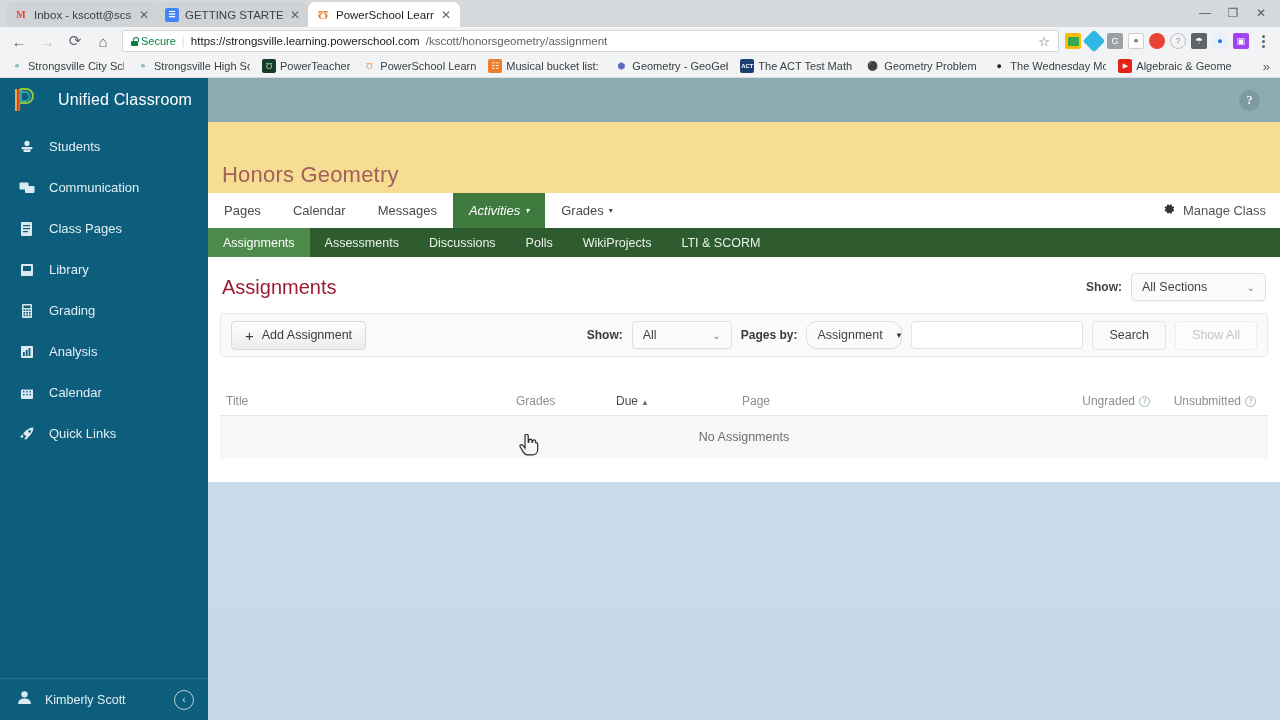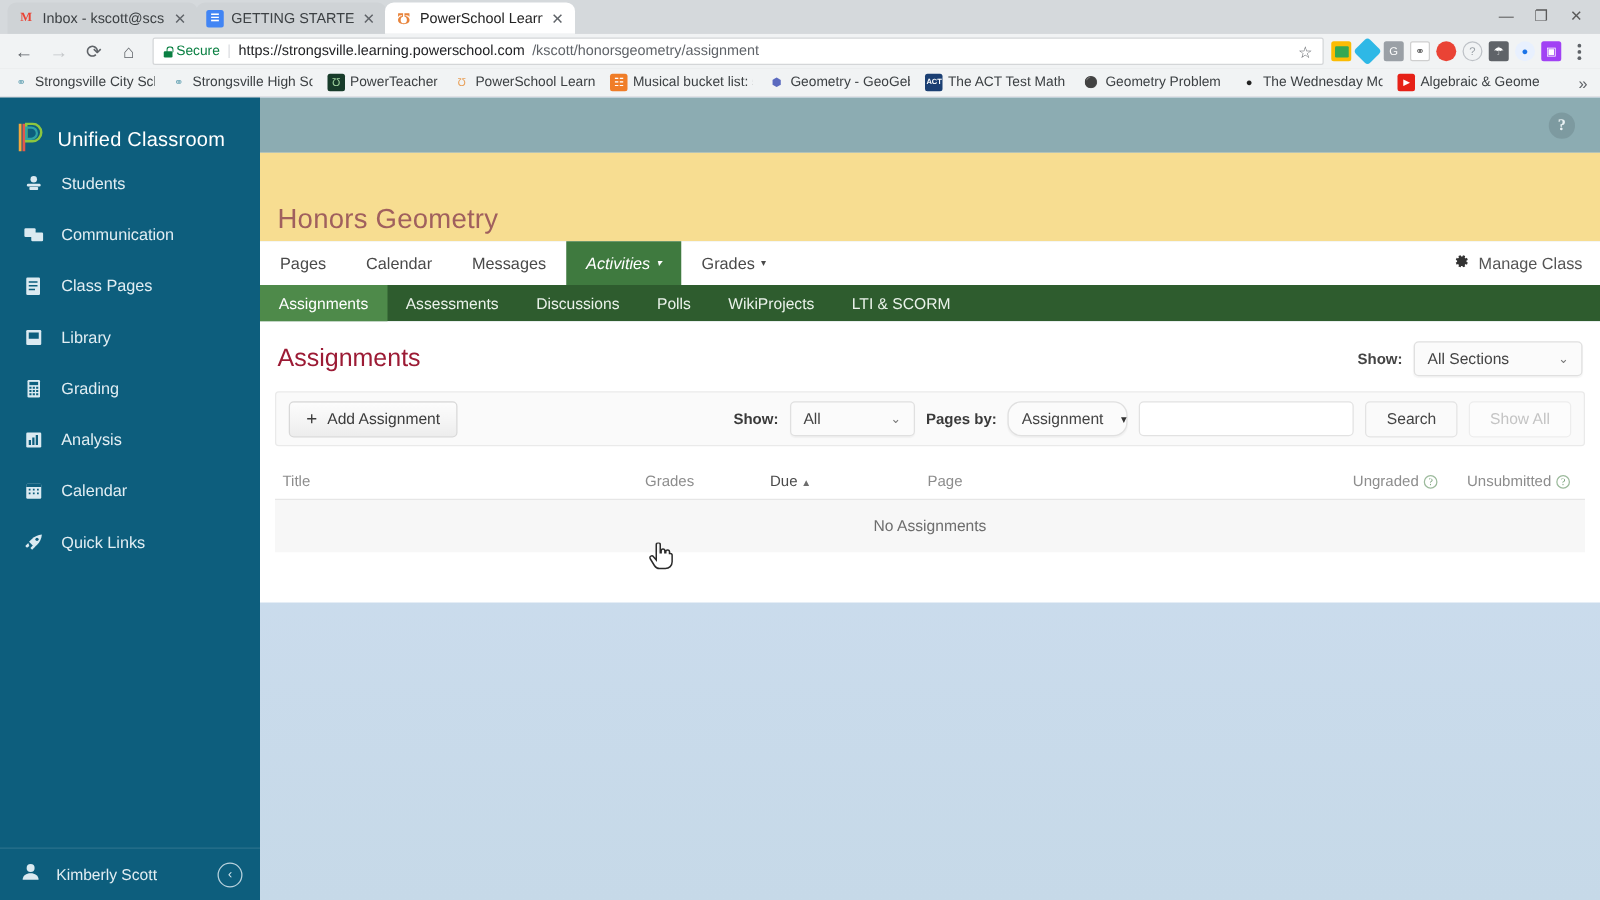--- a/index.html
+++ b/index.html
@@ -56,21 +56,21 @@
   .bookmarks { height: 23px; background:#f1f3f4; display:flex; align-items:center; gap:0; padding:0 4px; border-bottom:1px solid #dadce0; overflow:hidden; }
   .bm { display:flex; align-items:center; gap:4px; padding:0 6px; font-size:11px; color:#3c4043; white-space:nowrap; height:19px; }
   .bm .bmi { width:14px; height:14px; flex:0 0 14px; display:flex; align-items:center; justify-content:center; font-size:9px; border-radius:2px; }
   .bm-label { max-width:96px; overflow:hidden; text-overflow:clip; display:inline-block; }
   .bm-more { margin-left:auto; color:#5f6368; font-size:13px; padding-right:6px; }
 
   
   .app { width:1280px; height:642px; display:flex; position:relative; }
 
   .sidebar { width:208px; background:#0d5e7d; display:flex; flex-direction:column; position:relative; flex:0 0 208px; }
-  .brand { height:44px; display:flex; align-items:flex-end; gap:10px; padding-left:14px; }
+  .brand { height:44px; display:flex; align-items:center; gap:22px; padding-left:14px; }
   .brand-logo { width:22px; height:24px; position:relative; flex:0 0 22px; }
   .brand-title { color:#fff; font-size:16px; letter-spacing:.2px; }
   .nav { margin-top: 4px; }
   .nav-item { height:41px; display:flex; align-items:center; gap:14px; padding-left:18px; color:#e2eef3; font-size:13px; }
   .nav-item .ico { width:17px; height:17px; flex:0 0 17px; display:flex; align-items:center; justify-content:center; }
   .sidebar-user { position:absolute; bottom:0; left:0; right:0; height:42px; display:flex; align-items:center; gap:12px; padding-left:16px; border-top:1px solid rgba(255,255,255,.12); }
   .sidebar-user .uname { color:#e2eef3; font-size:12.5px; }
   .collapse-btn { position:absolute; right:14px; width:20px; height:20px; border:1.5px solid #b9d3de; border-radius:50%; color:#d4e6ee; font-size:10px; display:flex; align-items:center; justify-content:center; }
 
   .content { flex:1; background:linear-gradient(#c3d8e6, #cbdced 55%, #c6d9e8); position:relative; overflow:hidden; }
@@ -118,21 +118,21 @@
     position:relative;
   }
   .btn-add .plus { font-size:15px; color:#3c3c3c; line-height:1; }
   .tb-label { font-size:12px; color:#3a3a3a; font-weight:bold; }
   .sel-sm { width:100px; }
   .sel-md { width:96px;border-radius:11px; }
   .search-input { width:172px; height:28px; border:1px solid #e2e2e2; border-radius:4px; background:#fff; padding:0 8px; font-size:12.5px; color:#333; }
   .btn-plain { background:#fafafa; border:1px solid #e3e3e3; border-radius:4px; height:29px; padding:0 16px; font-size:12.5px; color:#444; display:flex; align-items:center; }
   .btn-plain.disabled { color:#c4c4c4; border-color:#ededed; background:#fcfcfc; }
 
-  .table { margin-top:14px; }
+  .table { margin-top:30px; }
   .thead { display:flex; align-items:center; height:29px; border-bottom:1px solid #e6e6e6; font-size:12px; color:#8d8d8d; padding:0 6px; }
   .th-title { width:290px; }
   .th-status { width:100px; }
   .th-due { width:126px; color:#4a4a4a; }
   .th-page { flex:1; }
   .th-ungraded { width:86px; text-align:right; display:flex; align-items:center; gap:4px; justify-content:flex-end; }
   .th-unsub { width:112px; text-align:right; display:flex; align-items:center; gap:4px; justify-content:flex-end; padding-right:6px; }
   .qmark { width:11px; height:11px; border-radius:50%; border:1px solid #9cba9c; color:#6f9a6f; font-size:8px; display:inline-flex; align-items:center; justify-content:center; font-family:"Liberation Serif",serif; }
   .sortcaret { font-size:8px; color:#6d6d6d; margin-left:3px; }
   .empty { height:42px; background:#f7f7f7; display:flex; align-items:center; justify-content:center; color:#6d6d6d; font-size:12.5px; }

